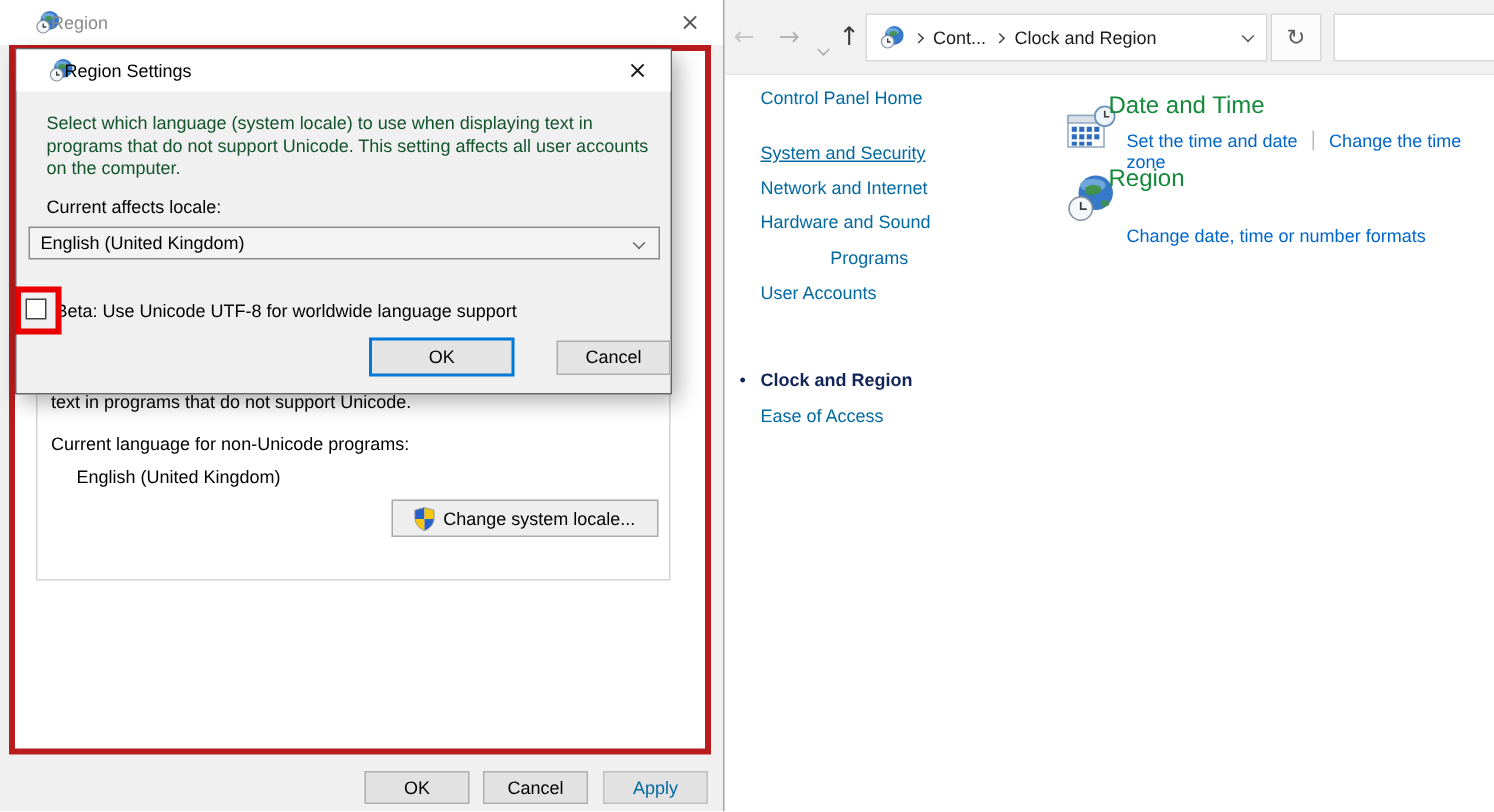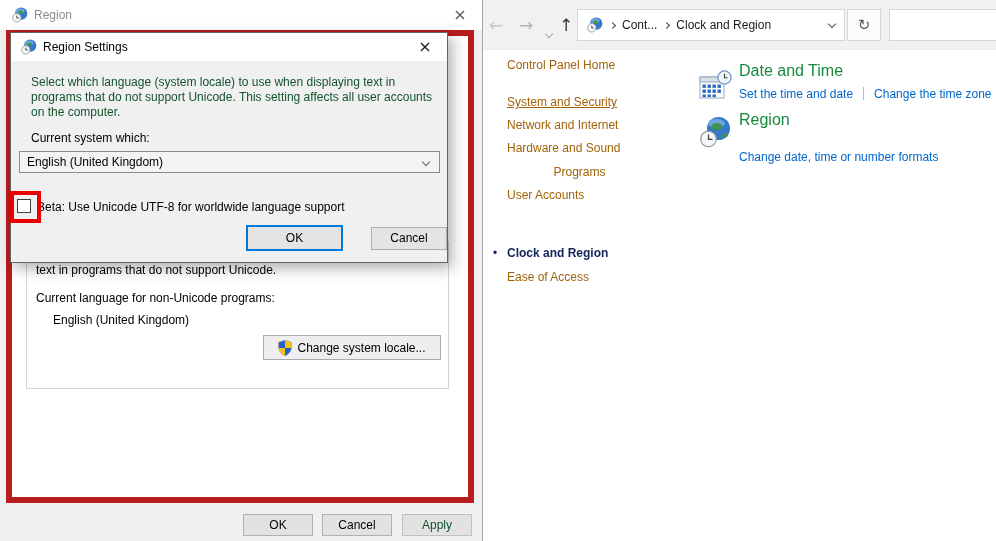--- a/index.html
+++ b/index.html
@@ -2,21 +2,21 @@
 <html><head>
 <meta charset="utf-8">
 <style>
   * { margin:0; padding:0; box-sizing:border-box; }
   html,body { background:#fff; }
   .stage {
     position:relative; width:996px; height:541px; overflow:hidden;
     font-family:"Liberation Sans","DejaVu Sans",sans-serif; font-size:12px; color:#000;
     background:#fff;
   }
-  .abs { position:absolute; }
+  .abs { position:absolute;margin-left:12px; }
 
   
   .cp { position:absolute; left:483px; top:0; width:513px; height:541px; background:#fff; overflow:hidden; }
   .cp-toolbar { position:absolute; left:0; top:0; width:100%; height:50px; background:#f1f1f1; border-bottom:1px solid #e7e7e7; }
   .navglyph { position:absolute; top:12px; font-size:17px; line-height:26px; font-family:"DejaVu Sans",sans-serif; cursor:default; }
   .g-back { left:6px; color:#c6c6c6; }
   .g-fwd { left:36px; color:#b5b5b5; }
   .g-hist { left:63px; top:18px; }
   .g-up { left:76px; color:#3c3c3c; }
   .chev { display:inline-block; width:6px; height:6px; border-right:1px solid #666; border-bottom:1px solid #666; }
@@ -32,21 +32,21 @@
     position:absolute; left:364px; top:9px; width:34px; height:32px;
     background:#fcfcfc; border:1px solid #d6d6d6; color:#5c5c5c;
     font-size:15px; line-height:30px; text-align:center; font-family:"DejaVu Sans",sans-serif;
   }
   .search-box {
     position:absolute; left:406px; top:9px; width:115px; height:32px;
     background:#fff; border:1px solid #d6d6d6; outline:none; padding:0 8px;
     font-family:"Liberation Sans",sans-serif; font-size:12px;
   }
 
-  .cp-link { color:#a16207; text-decoration:none; cursor:pointer; }
+  .cp-link { color:#0369a1; text-decoration:none; cursor:pointer; }
   .cp-navitem { position:absolute; left:24px; width:145px; line-height:15px; font-size:12px; }
   .cp-nav-active { font-weight:bold; color:#132458; }
   .nav-bullet { position:absolute; left:10px; color:#132458; font-size:12px; }
 
   .task-link { color:#0066cc; text-decoration:none; cursor:pointer; font-size:12px; }
   .sec-heading { position:absolute; left:256px; font-size:16px; color:#168a3c; }
   .link-divider { display:inline-block; width:1px; height:13px; background:#b9b9b9; margin:0 10px; vertical-align:-2px; }
 
   
   .dlg {
@@ -54,38 +54,38 @@
     background:#f0f0f0; border-right:1px solid #a6a6a6;
   }
   .dlg-titlebar { position:absolute; left:0; top:0; width:100%; height:30px; background:#fff; }
   .dlg-title { position:absolute; left:34px; top:8px; color:#8b8b8b; font-size:12px; }
   .titlebar-close {
     position:absolute; right:8px; top:3px; width:28px; height:24px; text-align:center;
     line-height:24px; font-size:16px; color:#4a4a4a; cursor:pointer; font-family:"DejaVu Sans",sans-serif;
   }
   .dlg-page {
     position:absolute; left:6px; top:30px; width:468px; height:473px;
-    background:#fff; border:6px solid #b91c1c;
+    background:#fff; border:4px solid #b91c1c;
   }
   .clip-line { position:absolute; left:24px; top:227px; font-size:12px; color:#000; }
   .groupbox { position:absolute; left:14px; top:205px; width:423px; height:148px; border:1px solid #d4d4d4; }
   .lang-label { position:absolute; left:24px; top:255px; }
   .lang-value { position:absolute; left:41px; top:277px; }
   .chg-btn {
     position:absolute; left:251px; top:299px; width:178px; height:25px;
     background:#eee; border:1px solid #ababab; display:flex; align-items:center; justify-content:center; gap:5px;
     font-size:12px; cursor:pointer;
   }
   .fbtn {
     position:absolute; top:514px; width:70px; height:22px; background:#e2e2e2;
     border:1px solid #b0b0b0; font-size:12px; text-align:center; line-height:20px; cursor:pointer;
   }
   .fbtn-ok { left:243px; }
   .fbtn-cancel { left:322px; }
-  .fbtn-apply { left:402px; color:#14532d; border-color:#c0c0c0; cursor:default; }
+  .fbtn-apply { left:402px; color:#0369a1; border-color:#c0c0c0; cursor:default; }
 
   
   .dlg2 {
     position:absolute; left:10px; top:32px; width:438px; height:231px;
     background:#f0f0f0; border:1px solid #646464; box-shadow:4px 5px 14px rgba(0,0,0,.32);
     z-index:5;
   }
   .dlg2-titlebar { position:absolute; left:0; top:0; width:100%; height:28px; background:#fff; }
   .dlg2-title { position:absolute; left:32px; top:7px; color:#000; font-size:12px; }
   .dlg2-desc { position:absolute; left:20px; top:42px; width:412px; line-height:15px; color:#14532d; }
@@ -244,21 +244,21 @@
             <path d="M6 4.5 q2.5 -1.6 4.6 -0.3 q1.4 1 -0.4 2.2 q-2.6 1.4 -4.2 -0.2 z" fill="#3f9245" opacity="0.9"></path>
             <circle cx="4.8" cy="10.8" r="4.2" fill="#f4f8fb" stroke="#86939f" stroke-width="0.8"></circle>
             <path d="M4.8 8.6 V11 h2" stroke="#3c3c3c" stroke-width="0.9" fill="none"></path>
           </svg>
         </span>
         <span class="dlg2-title">Region Settings</span>
         <span class="titlebar-close" style="top:2px; color:#1a1a1a;">×</span>
       </div>
 
       <div class="dlg2-desc">Select which language (system locale) to use when displaying text in programs that do not support Unicode. This setting affects all user accounts on the computer.</div>
-      <span class="locale-label">Current system which:</span>
+      <span class="locale-label">Current affects locale:</span>
 
       <div class="combo">
         <span class="combo-text">English (United Kingdom)</span>
         <span class="combo-chev chev chev-down"></span>
       </div>
 
       <div class="annot-red"></div>
       <div class="cbx"></div>
       <span class="cbx-label">Beta: Use Unicode UTF-8 for worldwide language support</span>
 

